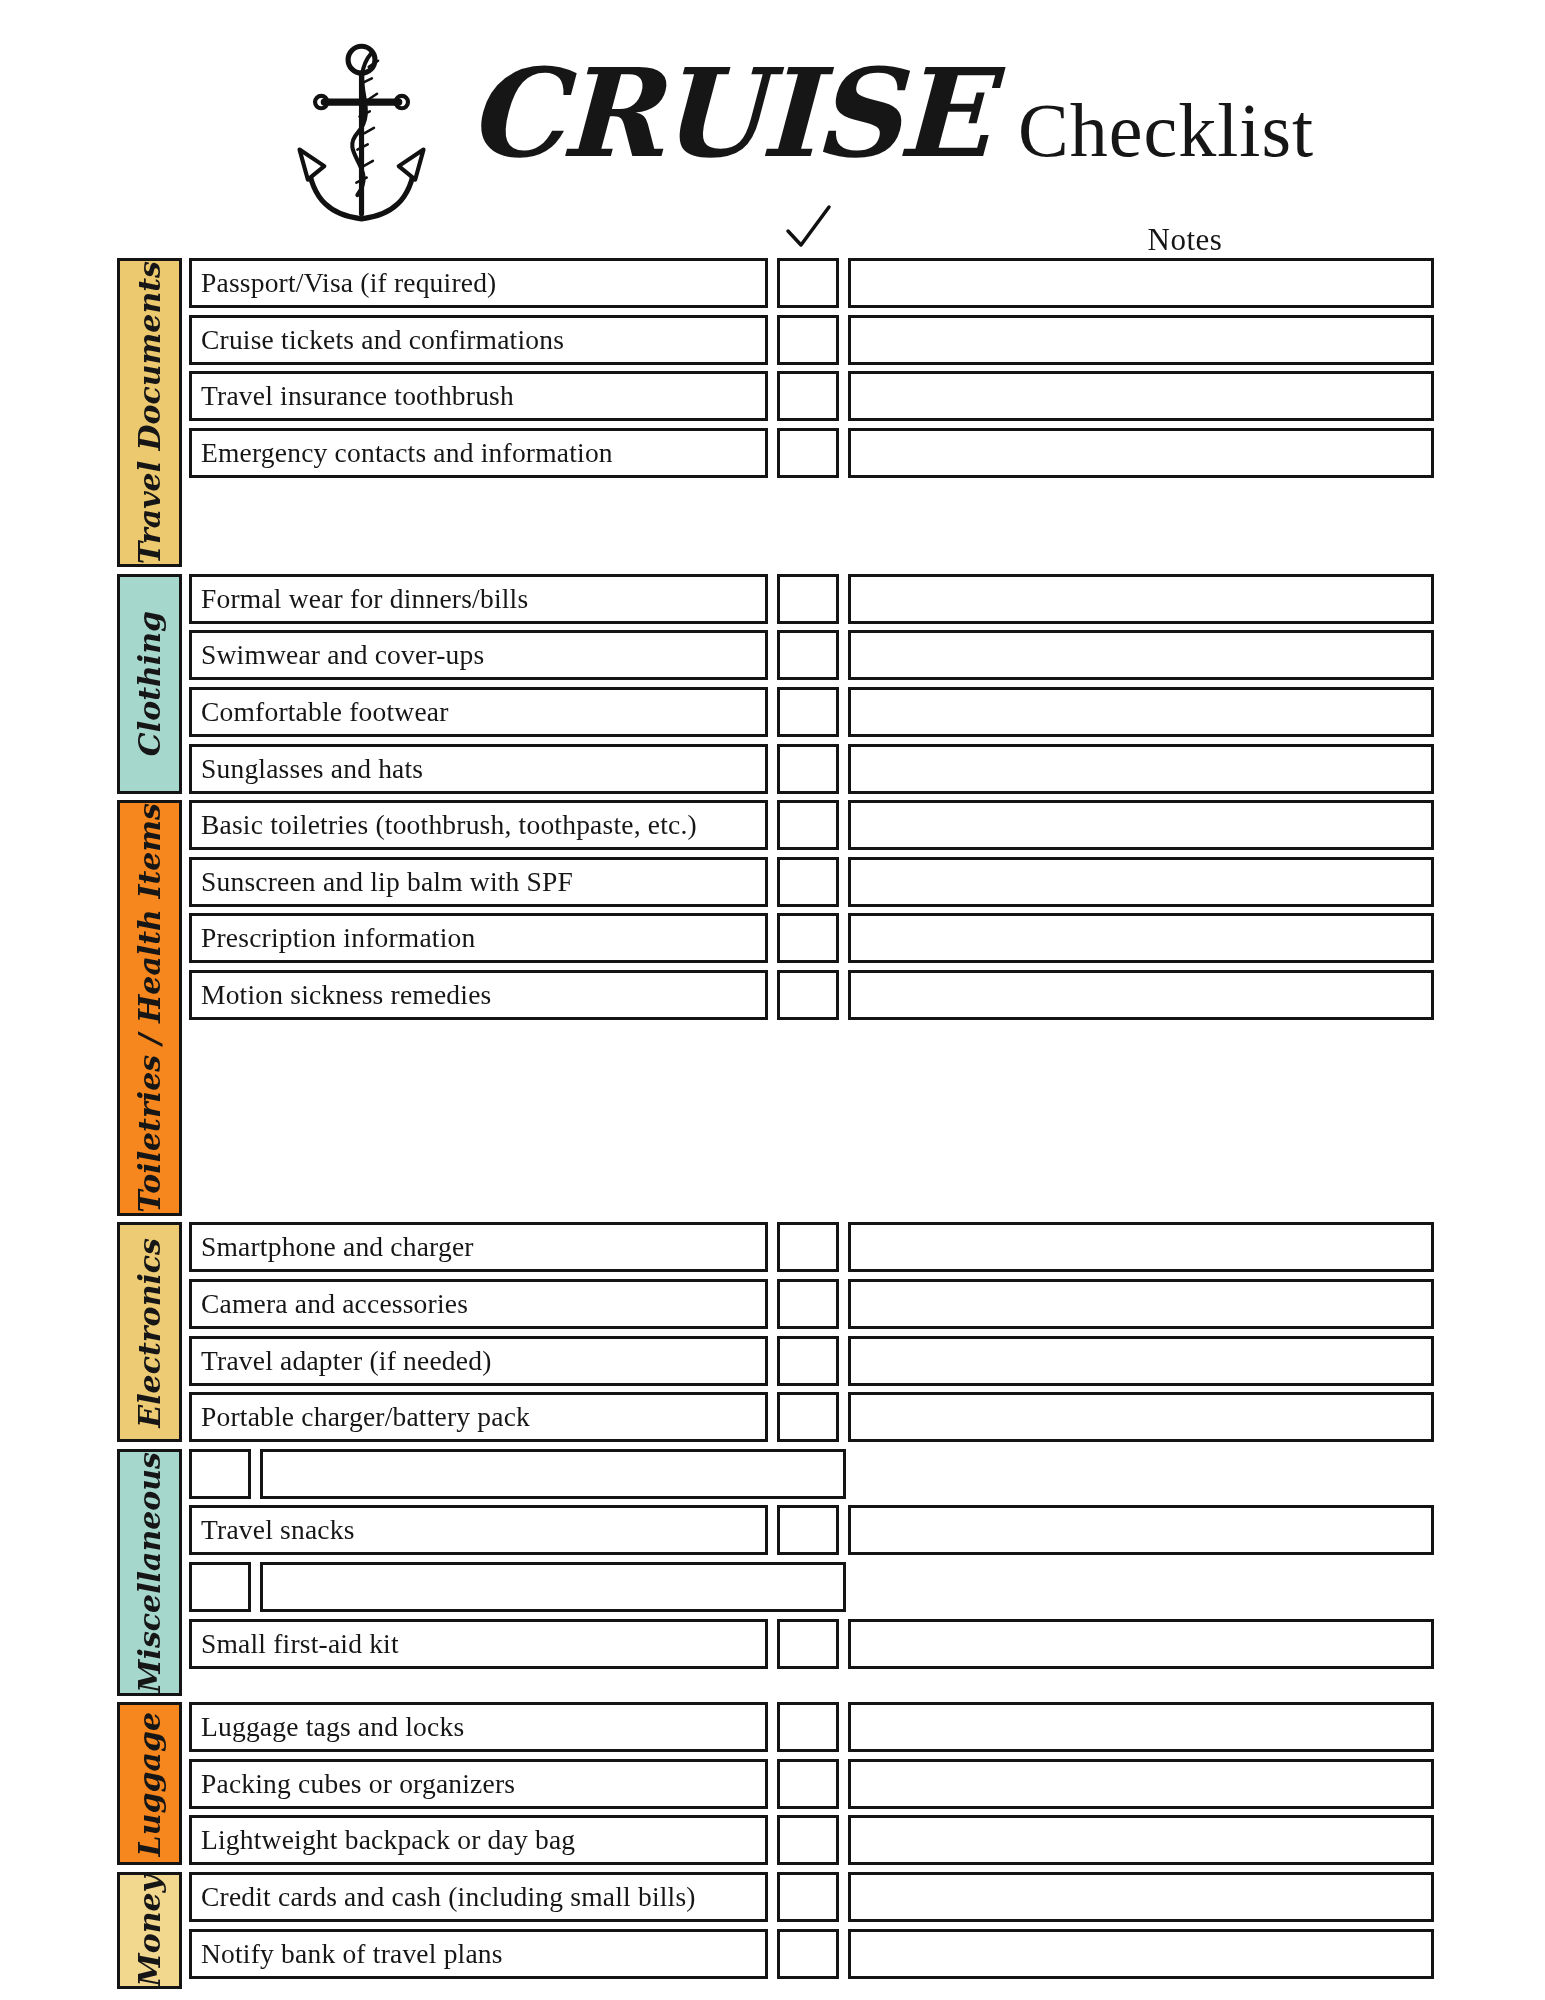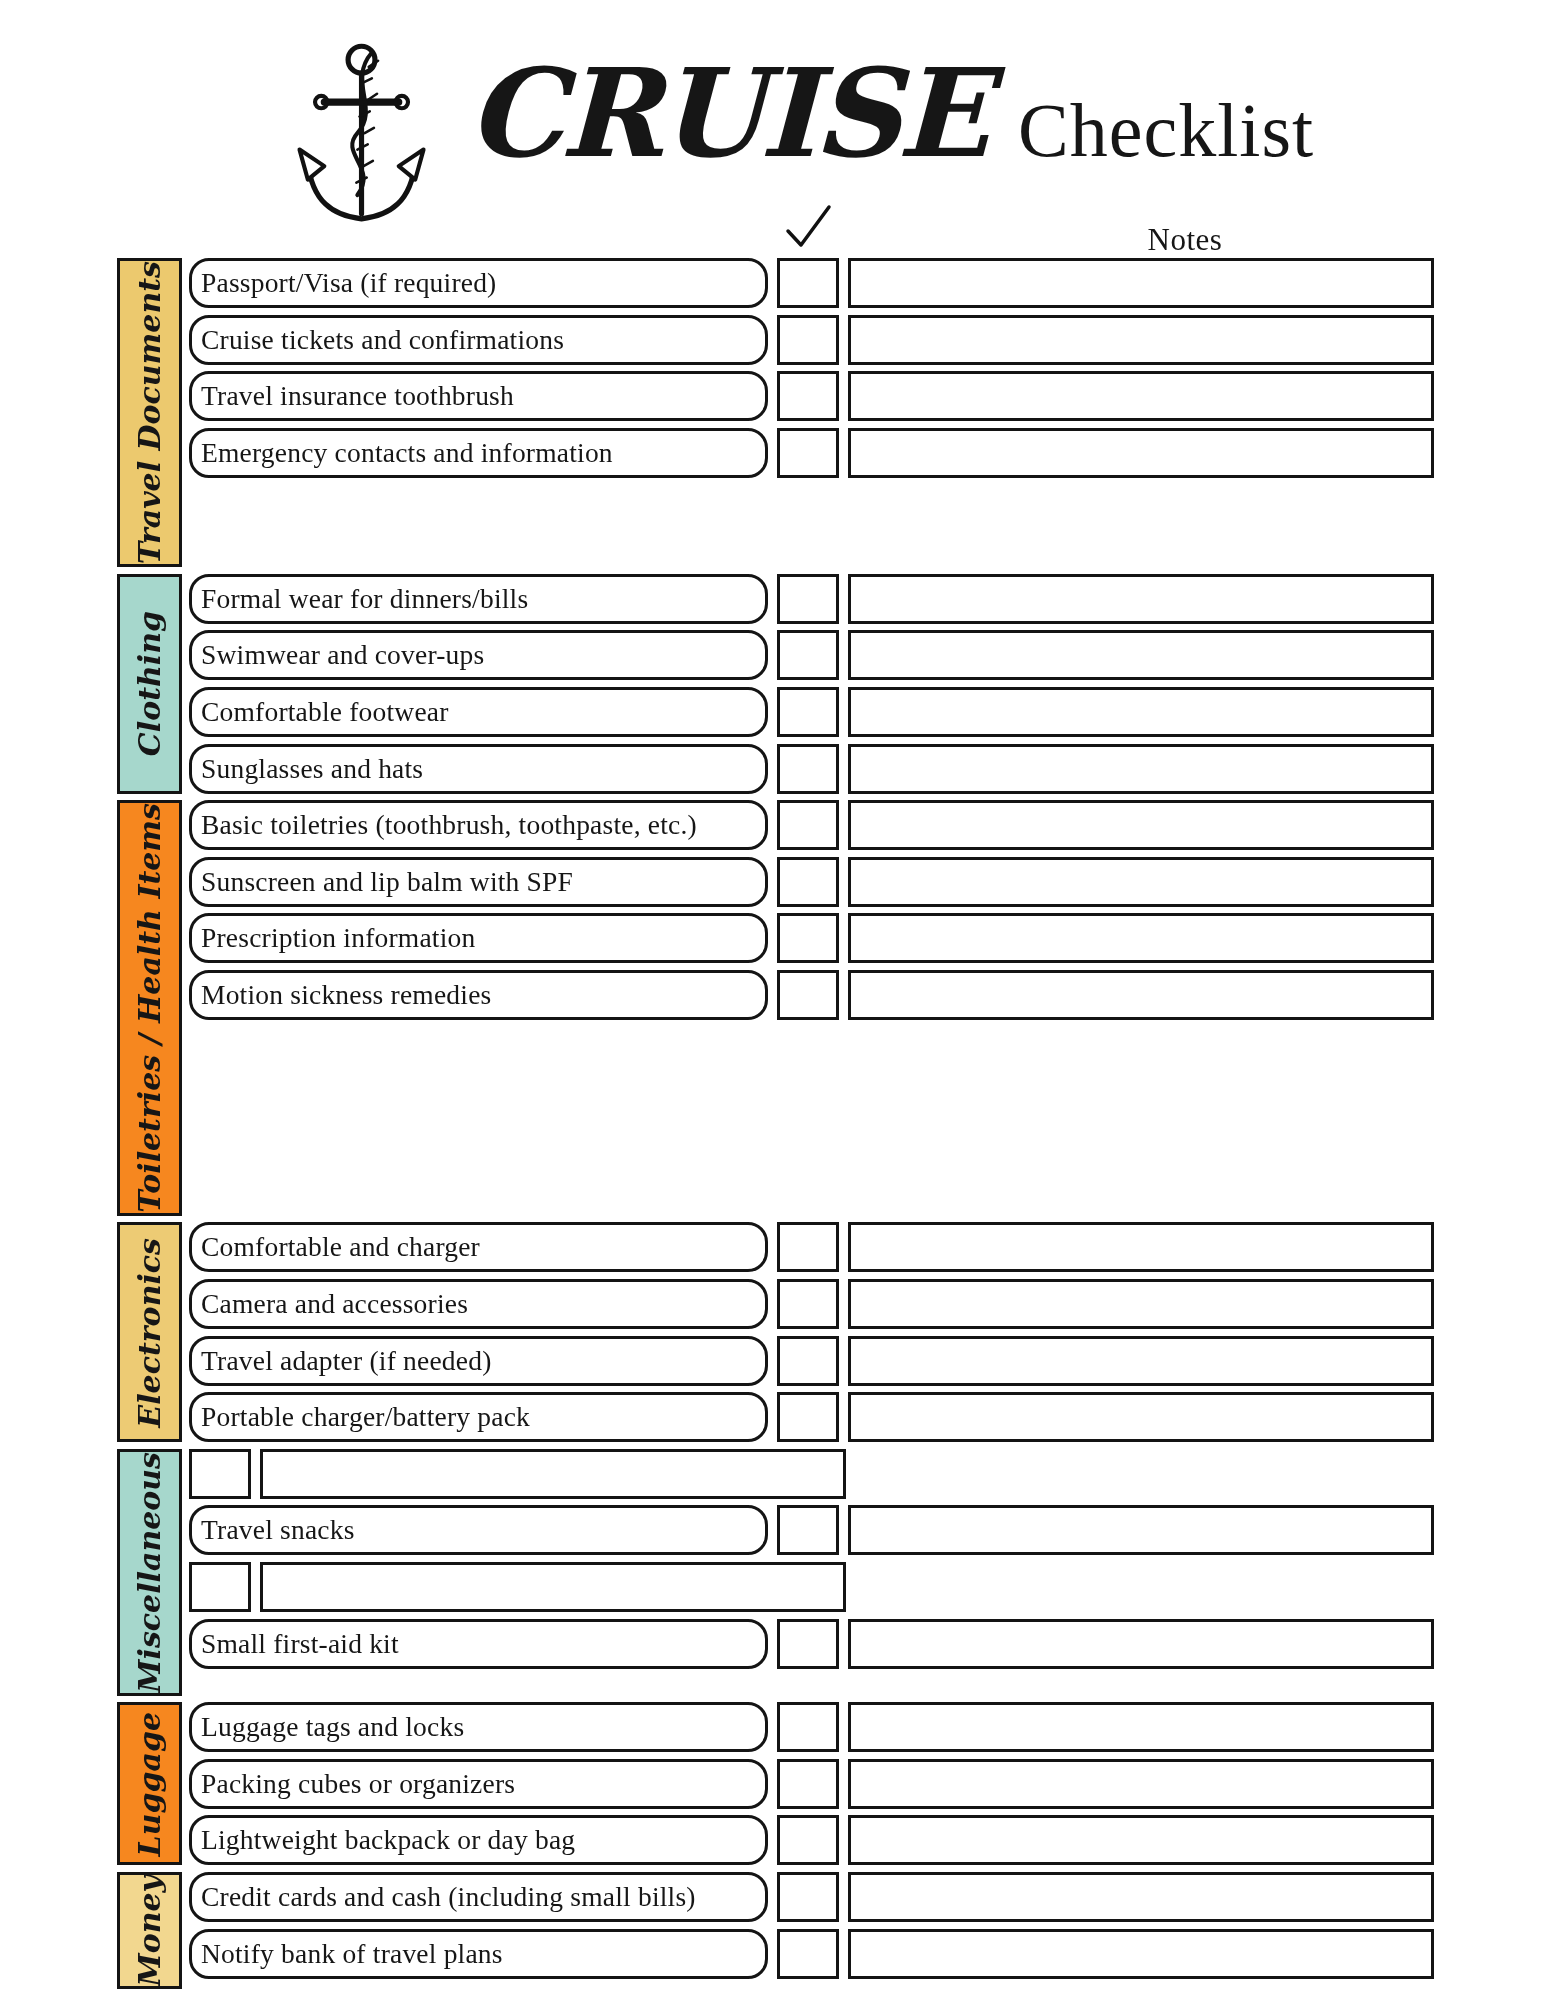--- a/index.html
+++ b/index.html
@@ -17,21 +17,21 @@
   .notes-header{position:absolute;left:892px;top:222px;width:586px;text-align:center;font-size:31px;letter-spacing:0.5px;}
 
   
   .table{position:absolute;left:117px;top:258px;width:1317px;}
   .group{display:flex;margin-bottom:6.6px;}
   .side{width:65px;box-sizing:border-box;border:3px solid #141414;margin-right:7px;display:flex;align-items:center;justify-content:center;overflow:hidden;}
   .vlabel{writing-mode:vertical-rl;transform:rotate(180deg);text-align:center;font-family:"DejaVu Serif",serif;font-style:italic;font-weight:bold;font-size:30px;line-height:29px;letter-spacing:0px;max-height:100%;}
   .rows{display:flex;flex-direction:column;gap:6.6px;}
   .row{display:flex;gap:9px;height:50px;}
   .cell{box-sizing:border-box;border:3px solid #141414;background:#fff;}
-  .item{width:579px;display:flex;align-items:center;padding-left:9px;font-size:27.5px;letter-spacing:0.2px;border-radius:20px;}
+  .item{width:579px;display:flex;align-items:center;padding-left:9px;font-size:27.5px;letter-spacing:0.2px;}
   .check{width:62px;}
   .notes{width:586px;}
 </style>
 </head>
 <body>
 
 <div class="sheet">
 
   <div class="anchor-wrap">
     <svg viewBox="0 0 150 200" fill="none" stroke="#111111" stroke-linecap="round" stroke-linejoin="round">
@@ -142,21 +142,21 @@
             <div class="cell notes"></div>
           </div>
         </div>
       </div>
       <div class="group">
         <div class="side" style="background: rgb(237, 203, 116);">
           <span class="vlabel">Electronics</span>
         </div>
         <div class="rows">
           <div class="row">
-            <div class="cell item">Comfortable and charger</div>
+            <div class="cell item">Smartphone and charger</div>
             <div class="cell check"></div>
             <div class="cell notes"></div>
           </div>
           <div class="row">
             <div class="cell item">Camera and accessories</div>
             <div class="cell check"></div>
             <div class="cell notes"></div>
           </div>
           <div class="row">
             <div class="cell item">Travel adapter (if needed)</div>

